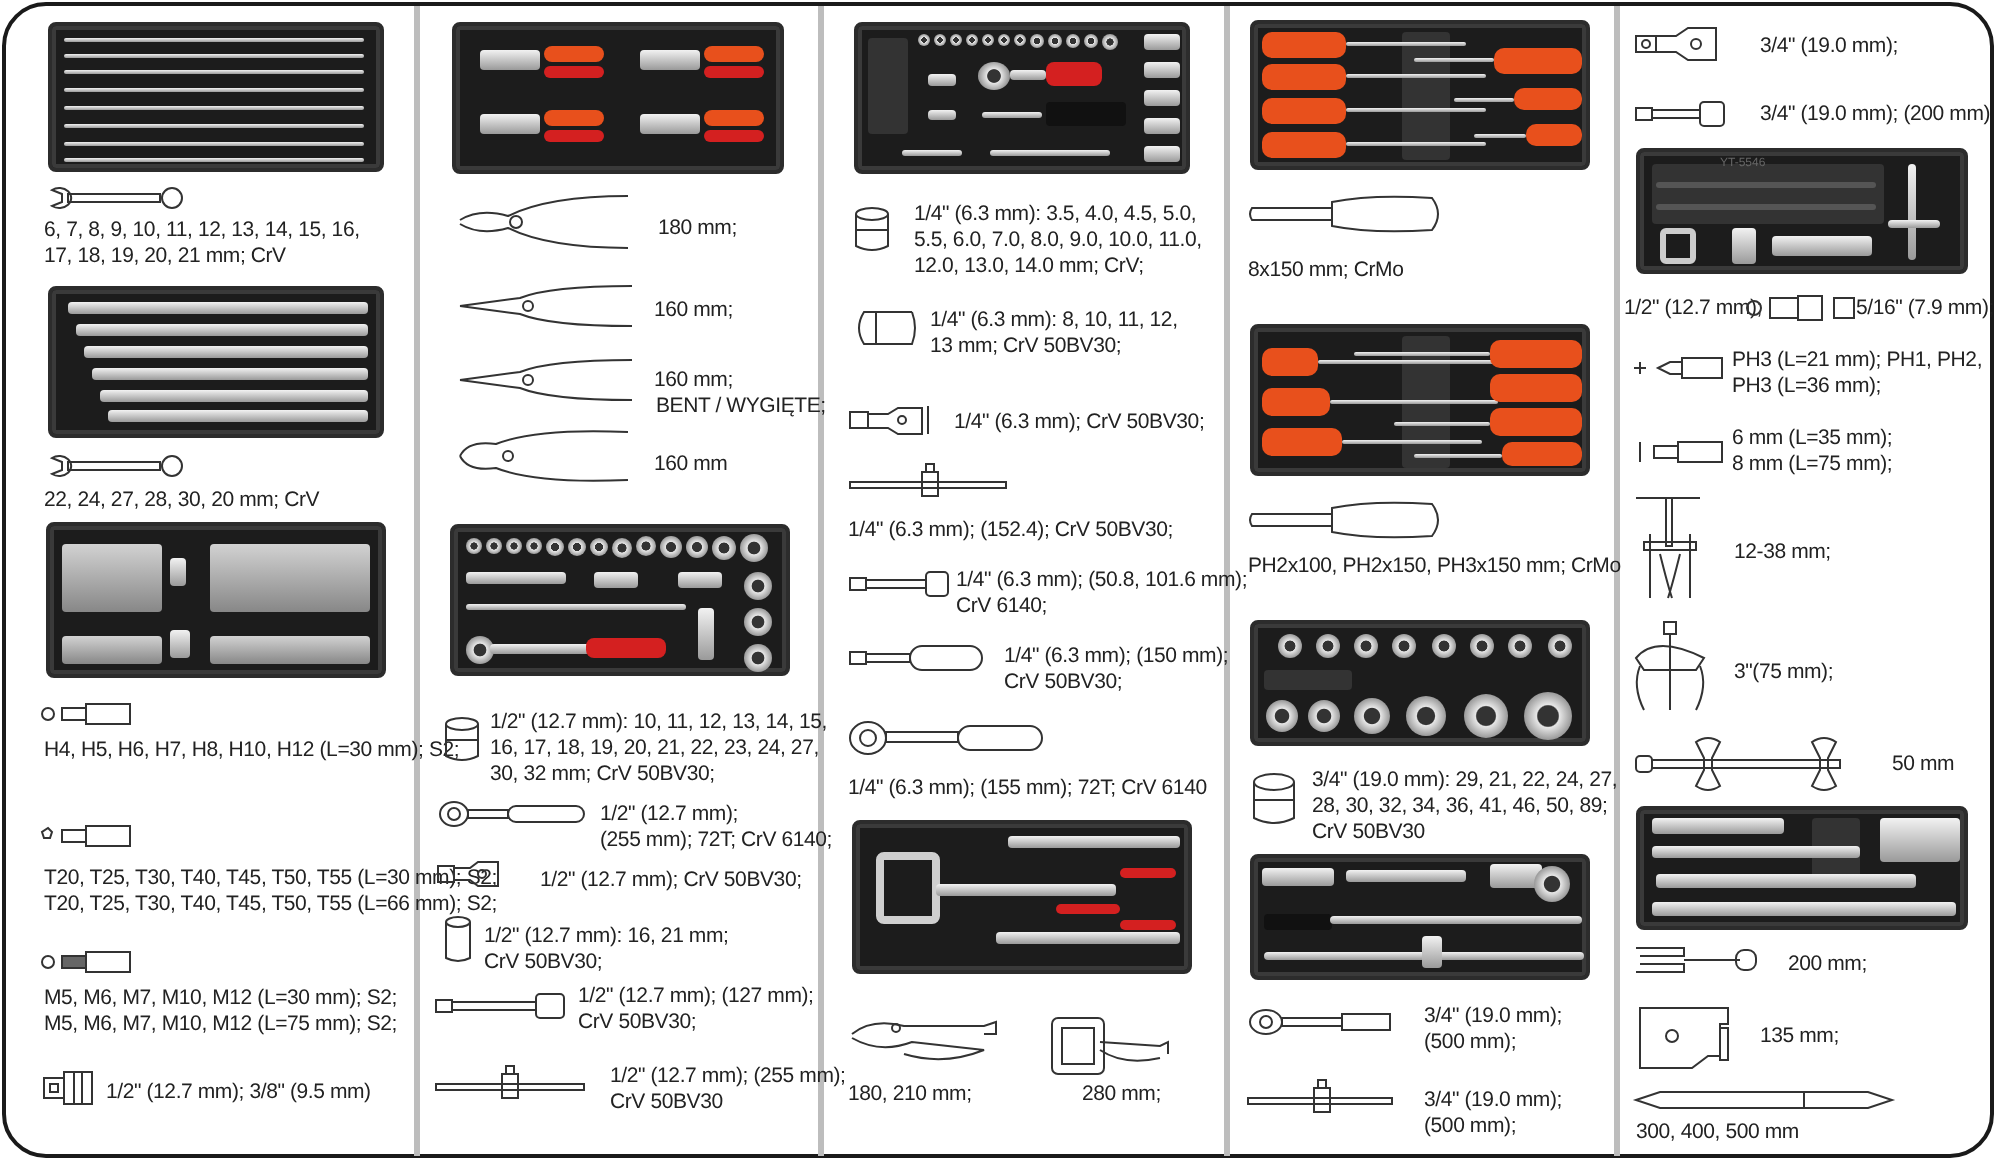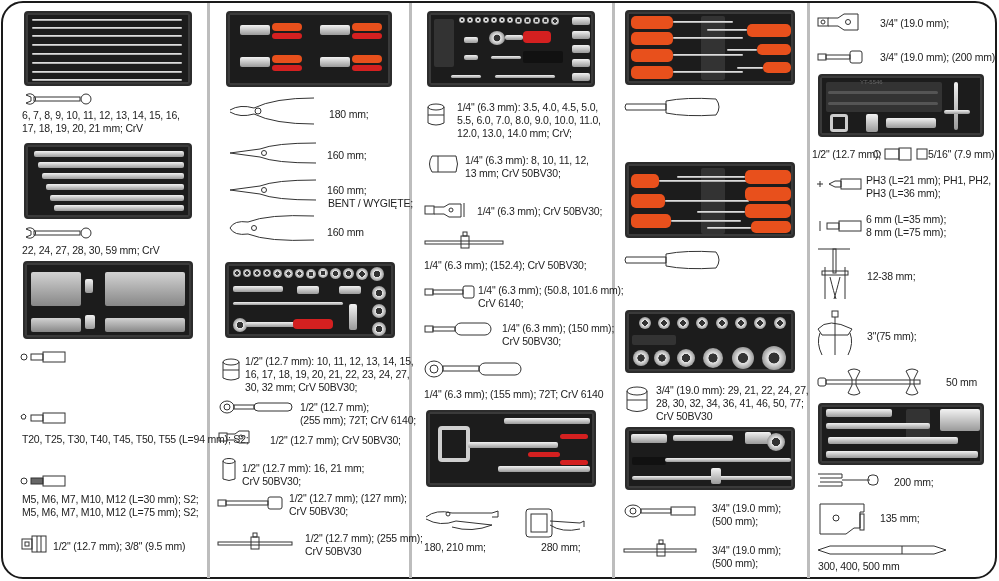--- a/index.html
+++ b/index.html
@@ -62,47 +62,49 @@
     <div class="steel" style="left:20px;top:39px;width:138px;height:6px"></div>
     <div class="steel" style="left:24px;top:50px;width:134px;height:6px"></div>
     <div class="steel" style="left:28px;top:60px;width:130px;height:6px"></div>
   </div>
   <svg class="icon" style="left:24px;top:226px" width="70" height="14">
     <path d="M2,3 a6,5 0 1 1 0,8 l5,-2 v-4 z"></path>
       <rect x="10" y="5" width="46" height="4"></rect>
       <circle cx="62" cy="7" r="5"></circle>
   </svg>
   <div class="txt" style="left:22px;top:244px">
-    <div>22, 24, 27, 28, 30, 59 mm; CrV</div>
+    <div>22, 24, 27, 28, 30, 20 mm; CrV</div>
   </div>
 
   <div class="tray" style="left:23px;top:261px;width:170px;height:78px">
     <div class="steel" style="left:6px;top:9px;width:50px;height:34px;opacity:.85"></div>
     <div class="steel" style="left:60px;top:16px;width:8px;height:14px"></div>
     <div class="steel" style="left:80px;top:9px;width:80px;height:34px;opacity:.85"></div>
     <div class="steel" style="left:6px;top:55px;width:50px;height:14px;opacity:.85"></div>
     <div class="steel" style="left:60px;top:52px;width:10px;height:14px"></div>
     <div class="steel" style="left:80px;top:55px;width:80px;height:14px;opacity:.85"></div>
   </div>
 
   <svg class="icon" style="left:21px;top:352px" width="45" height="10">
     <circle cx="3" cy="5" r="3"></circle>
       <rect x="10" y="2" width="12" height="6"></rect>
       <rect x="22" y="0" width="22" height="10"></rect>
   </svg>
   <div class="txt" style="left:22px;top:369px">
+    <div>H4, H5, H6, H7, H8, H10, H12 (L=30 mm); S2;</div>
   </div>
 
   <svg class="icon" style="left:21px;top:413px" width="45" height="10">
     <path d="M3,1 l2,2 l-1,3 l-3,0 l-1,-3 z"></path>
       <rect x="10" y="2" width="12" height="6"></rect>
       <rect x="22" y="0" width="22" height="10"></rect>
   </svg>
   <div class="txt" style="left:22px;top:433px">
-    <div>T20, T25, T30, T40, T45, T50, T55 (L=94 mm); S2;</div>
+    <div>T20, T25, T30, T40, T45, T50, T55 (L=30 mm); S2;</div>
+    <div>T20, T25, T30, T40, T45, T50, T55 (L=66 mm); S2;</div>
   </div>
 
   <svg class="icon" style="left:21px;top:476px" width="45" height="10">
     <circle cx="3" cy="5" r="3"></circle>
       <rect x="10" y="2" width="12" height="6" style="fill:#666"></rect>
       <rect x="22" y="0" width="22" height="10"></rect>
   </svg>
   <div class="txt" style="left:22px;top:493px">
     <div>M5, M6, M7, M10, M12 (L=30 mm); S2;</div>
     <div>M5, M6, M7, M10, M12 (L=75 mm); S2;</div>
@@ -402,20 +404,21 @@
     <div class="steel" style="left:80px;top:17px;width:40px;height:2px"></div>
     <div class="steel" style="left:100px;top:37px;width:30px;height:2px"></div>
     <div class="steel" style="left:110px;top:55px;width:26px;height:2px"></div>
   </div>
 
   <svg class="icon" style="left:624px;top:98px" width="100" height="18">
     <path d="M2,6 h40 v6 h-40 q-2,-3 0,-6 z"></path>
       <path d="M42,3 q20,-4 50,-2 q6,8 0,16 q-30,2 -50,-2 z"></path>
   </svg>
   <div class="txt" style="left:624px;top:129px">
+    <div>8x150 mm; CrMo</div>
   </div>
 
   <div class="tray" style="left:625px;top:162px;width:170px;height:76px">
     <div class="slot" style="left:74px;top:4px;width:24px;height:66px"></div>
     <div class="orange" style="left:4px;top:10px;width:28px;height:14px"></div>
     <div class="orange" style="left:4px;top:30px;width:34px;height:14px"></div>
     <div class="orange" style="left:4px;top:50px;width:40px;height:14px"></div>
     <div class="steel" style="left:32px;top:16px;width:90px;height:2px"></div>
     <div class="steel" style="left:38px;top:36px;width:84px;height:2px"></div>
     <div class="steel" style="left:44px;top:56px;width:70px;height:2px"></div>
@@ -426,20 +429,21 @@
     <div class="steel" style="left:50px;top:12px;width:68px;height:2px"></div>
     <div class="steel" style="left:70px;top:47px;width:48px;height:2px"></div>
     <div class="steel" style="left:80px;top:63px;width:44px;height:2px"></div>
   </div>
 
   <svg class="icon" style="left:624px;top:251px" width="100" height="18">
     <path d="M2,6 h40 v6 h-40 q-2,-3 0,-6 z"></path>
       <path d="M42,3 q20,-4 50,-2 q6,8 0,16 q-30,2 -50,-2 z"></path>
   </svg>
   <div class="txt" style="left:624px;top:277px">
+    <div>PH2x100, PH2x150, PH3x150 mm; CrMo</div>
   </div>
 
   <div class="tray" style="left:625px;top:310px;width:170px;height:63px">
     <div class="ring" style="left:12px;top:5px;width:12px;height:12px"></div>
     <div class="ring" style="left:31px;top:5px;width:12px;height:12px"></div>
     <div class="ring" style="left:50px;top:5px;width:12px;height:12px"></div>
     <div class="ring" style="left:69px;top:5px;width:12px;height:12px"></div>
     <div class="ring" style="left:89px;top:5px;width:12px;height:12px"></div>
     <div class="ring" style="left:108px;top:5px;width:12px;height:12px"></div>
     <div class="ring" style="left:127px;top:5px;width:12px;height:12px"></div>
@@ -453,21 +457,21 @@
     <div class="ring" style="left:135px;top:34px;width:24px;height:24px"></div>
   </div>
 
   <svg class="icon" style="left:625px;top:386px" width="24" height="28">
     <ellipse cx="12" cy="5" rx="10" ry="4"></ellipse>
       <path d="M2,5 v18 q10,5 20,0 v-18"></path>
       <line x1="2" y1="14" x2="22" y2="14"></line>
   </svg>
   <div class="txt" style="left:656px;top:384px">
     <div>3/4" (19.0 mm): 29, 21, 22, 24, 27,</div>
-    <div>28, 30, 32, 34, 36, 41, 46, 50, 77;</div>
+    <div>28, 30, 32, 34, 36, 41, 46, 50, 89;</div>
     <div>CrV 50BV30</div>
   </div>
 
   <div class="tray" style="left:625px;top:427px;width:170px;height:63px">
     <div class="steel" style="left:4px;top:5px;width:36px;height:9px"></div>
     <div class="steel" style="left:46px;top:6px;width:60px;height:6px"></div>
     <div class="steel" style="left:118px;top:3px;width:26px;height:12px"></div>
     <div class="ring" style="left:140px;top:4px;width:18px;height:18px"></div>
     <div class="slot" style="left:5px;top:28px;width:34px;height:8px;background:#111"></div>
     <div class="steel" style="left:38px;top:29px;width:126px;height:4px"></div>

